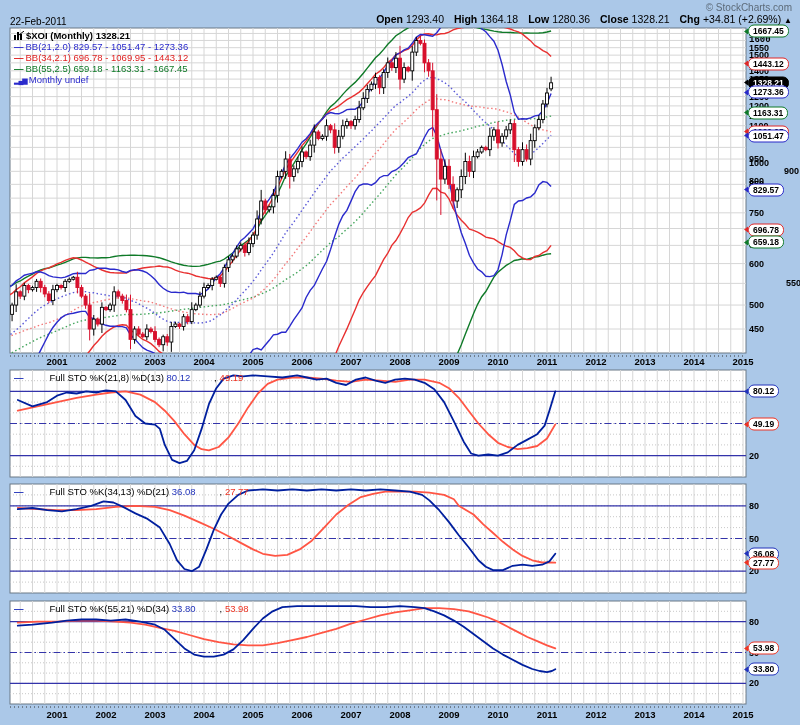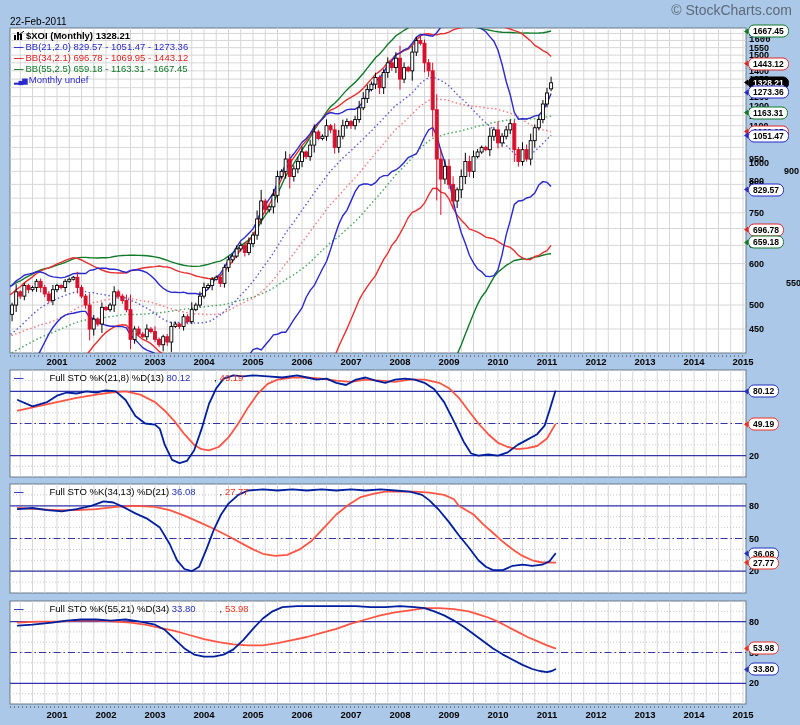--- a/index.html
+++ b/index.html
@@ -4,21 +4,21 @@
 <style>
   html,body{margin:0;padding:0;background:#fff;font-family:"Liberation Sans",sans-serif;}
   #page{position:relative;width:800px;height:725px;background:#abc8e8;overflow:hidden;}
   #csvg{position:absolute;left:0;top:0;z-index:1;}
   #ovl{position:absolute;left:0;top:0;width:800px;height:725px;z-index:2;}
   .hdr-title{position:absolute;left:10px;top:1px;white-space:nowrap;color:#000;}
   .hdr-title .sym{font-size:13px;font-weight:bold;}
   .hdr-title .desc{font-size:11px;}
   .hdr-title .tag{font-size:9.5px;font-weight:bold;}
   .hdr-date{position:absolute;left:10px;top:16px;font-size:10px;color:#000;}
-  .hdr-copy{position:absolute;right:8px;top:2px;font-size:14px;color:#5c6a78;}
+  .hdr-copy{position:absolute;right:8px;top:2px;font-size:10px;color:#5c6a78;}
   .hdr-quote{position:absolute;right:8px;top:13px;font-size:10.5px;color:#000;white-space:nowrap;}
   .hdr-quote .ql{font-weight:bold;margin-left:7px;}
   .hdr-quote .qv{margin-left:3px;}
   .hdr-quote .dir{font-size:8px;}
   .legend{position:absolute;z-index:3;font-size:9.5px;line-height:11px;white-space:nowrap;}
   .lg-title{font-weight:bold;color:#000;}
   .bb-blue{color:#2a2acc;}
   .bb-red{color:#e02020;}
   .bb-green{color:#0f7a28;}
   .vol{color:#2a2acc;}
@@ -1008,20 +1008,28 @@
       <div class="badge" style="left: 748px; top: 562.731px; --bc: #ee3322;">27.77</div>
       <div class="lbl" style="left: 749px; top: 621.6px;">80</div>
       <div class="lbl" style="left: 749px; top: 652.5px;">50</div>
       <div class="lbl" style="left: 749px; top: 683.4px;">20</div>
       <div class="badge" style="left: 748px; top: 669.186px; --bc: #2233bb;">33.80</div>
       <div class="badge" style="left: 748px; top: 648.401px; --bc: #ee3322;">53.98</div>
     </div>
 
   <div class="hdr-date">22-Feb-2011</div>
   <div class="hdr-copy">© StockCharts.com</div>
+  <div class="hdr-quote">
+    <span class="ql">Open</span><span class="qv">1293.40</span>
+    <span class="ql">High</span><span class="qv">1364.18</span>
+    <span class="ql">Low</span><span class="qv">1280.36</span>
+    <span class="ql">Close</span><span class="qv">1328.21</span>
+    <span class="ql">Chg</span><span class="qv">+34.81 (+2.69%)</span>
+    <span class="dir">▲</span>
+  </div>
 
   <div class="legend" style="left:14px;top:30px">
     <div class="lg-title">
       <span class="ct-icon"><svg width="10" height="9">
             <rect x="0" y="4" width="2" height="5" fill="#000"></rect>
             <rect x="3" y="1" width="2" height="8" fill="#000"></rect>
             <rect x="6" y="3" width="2" height="6" fill="#000"></rect>
             <path d="M5 4 L10 0" stroke="#000" stroke-width="1" fill="none"></path>
           </svg></span><span>$XOI (Monthly) 1328.21</span>
     </div>

